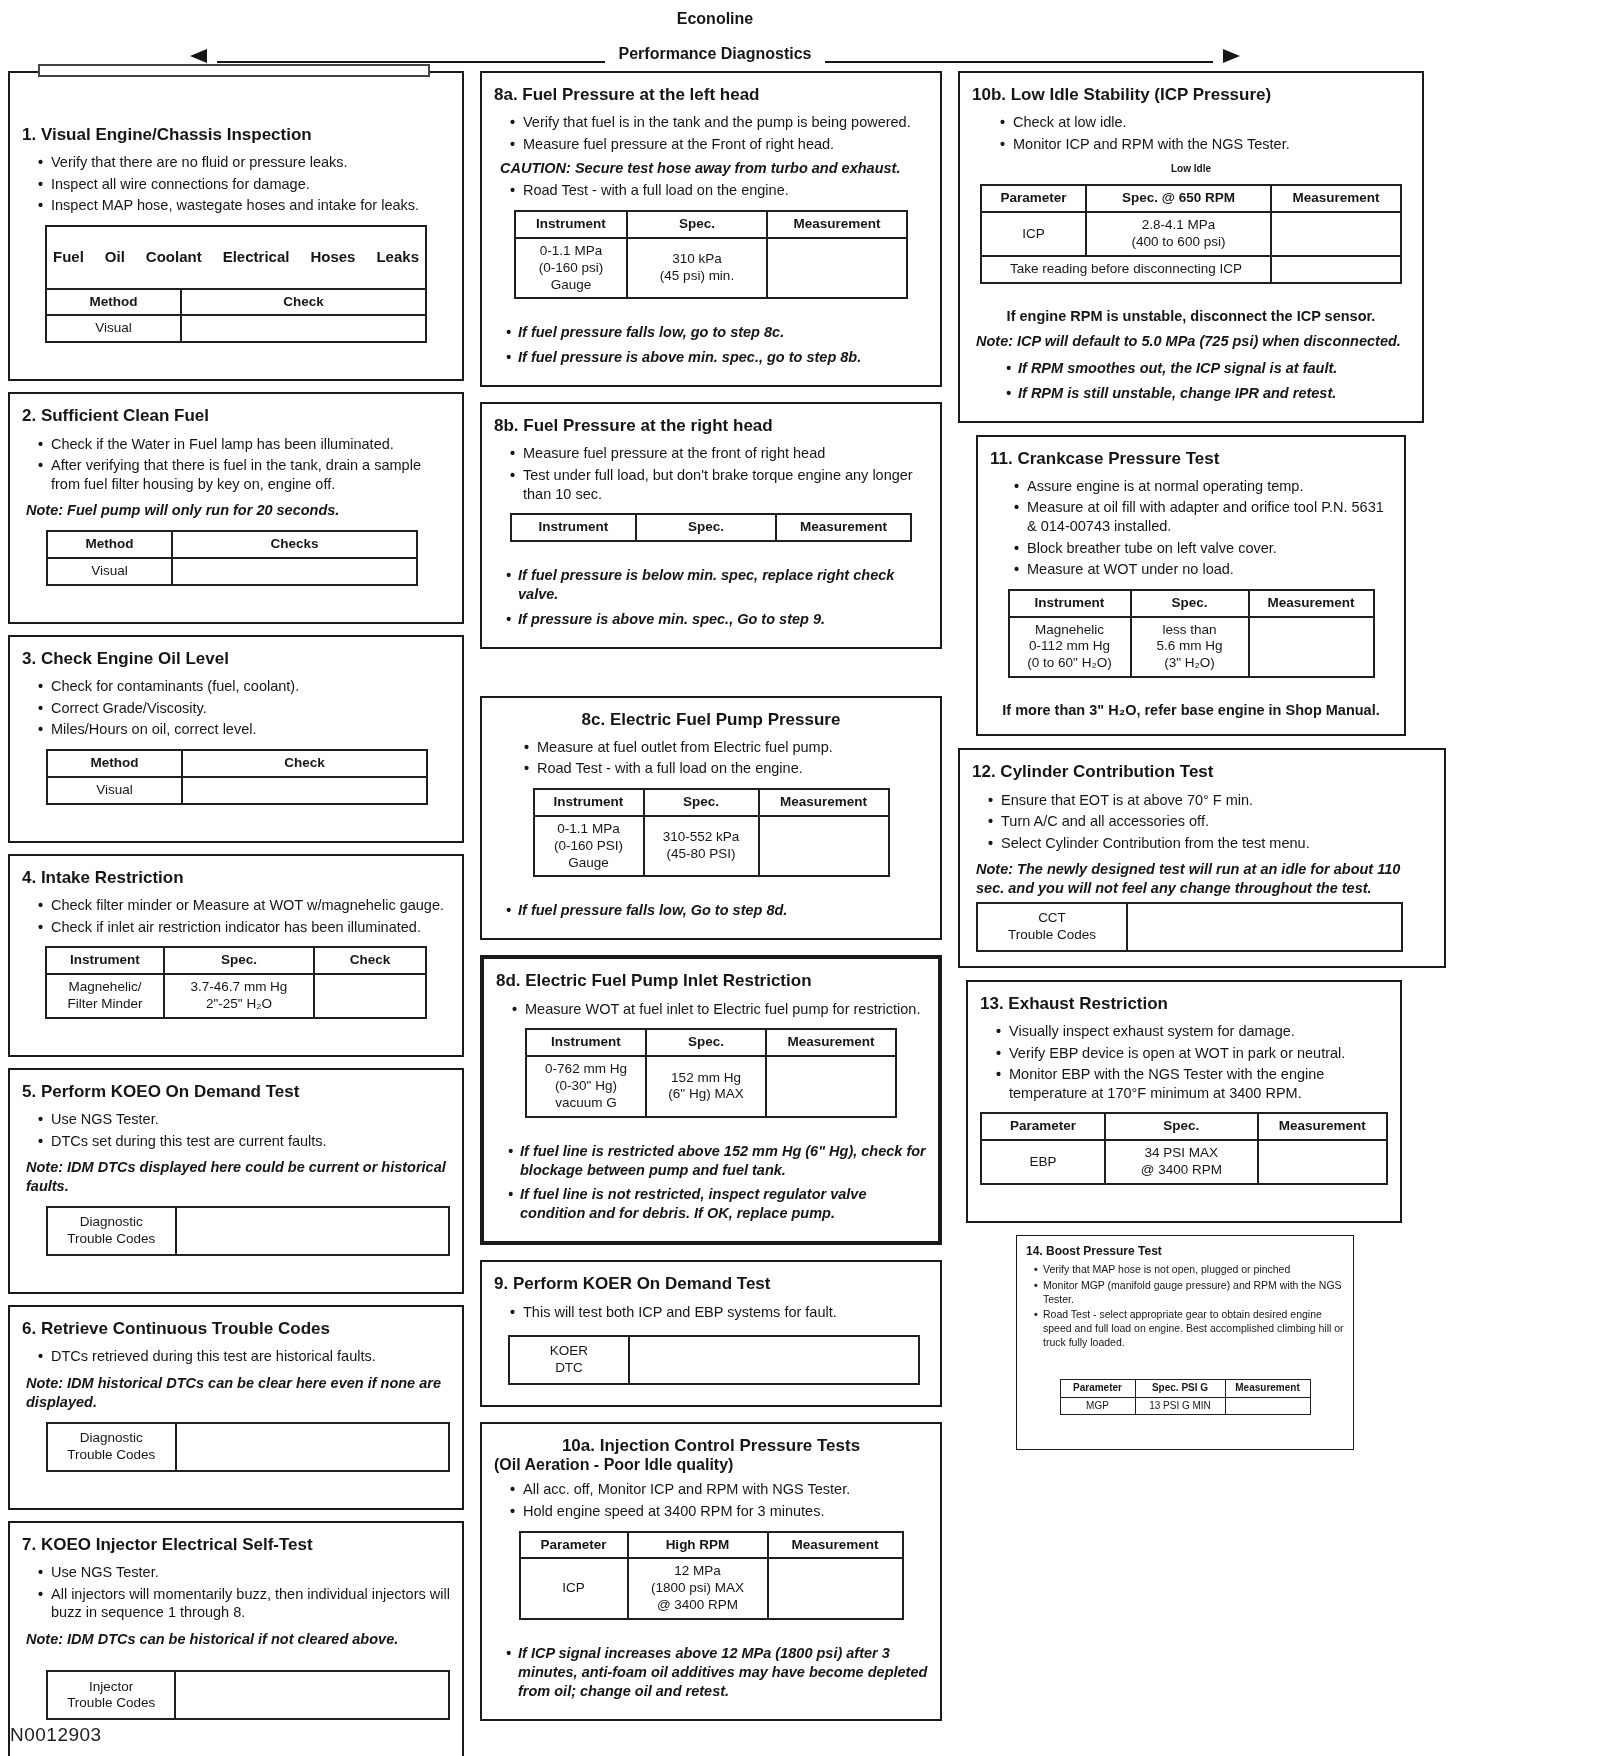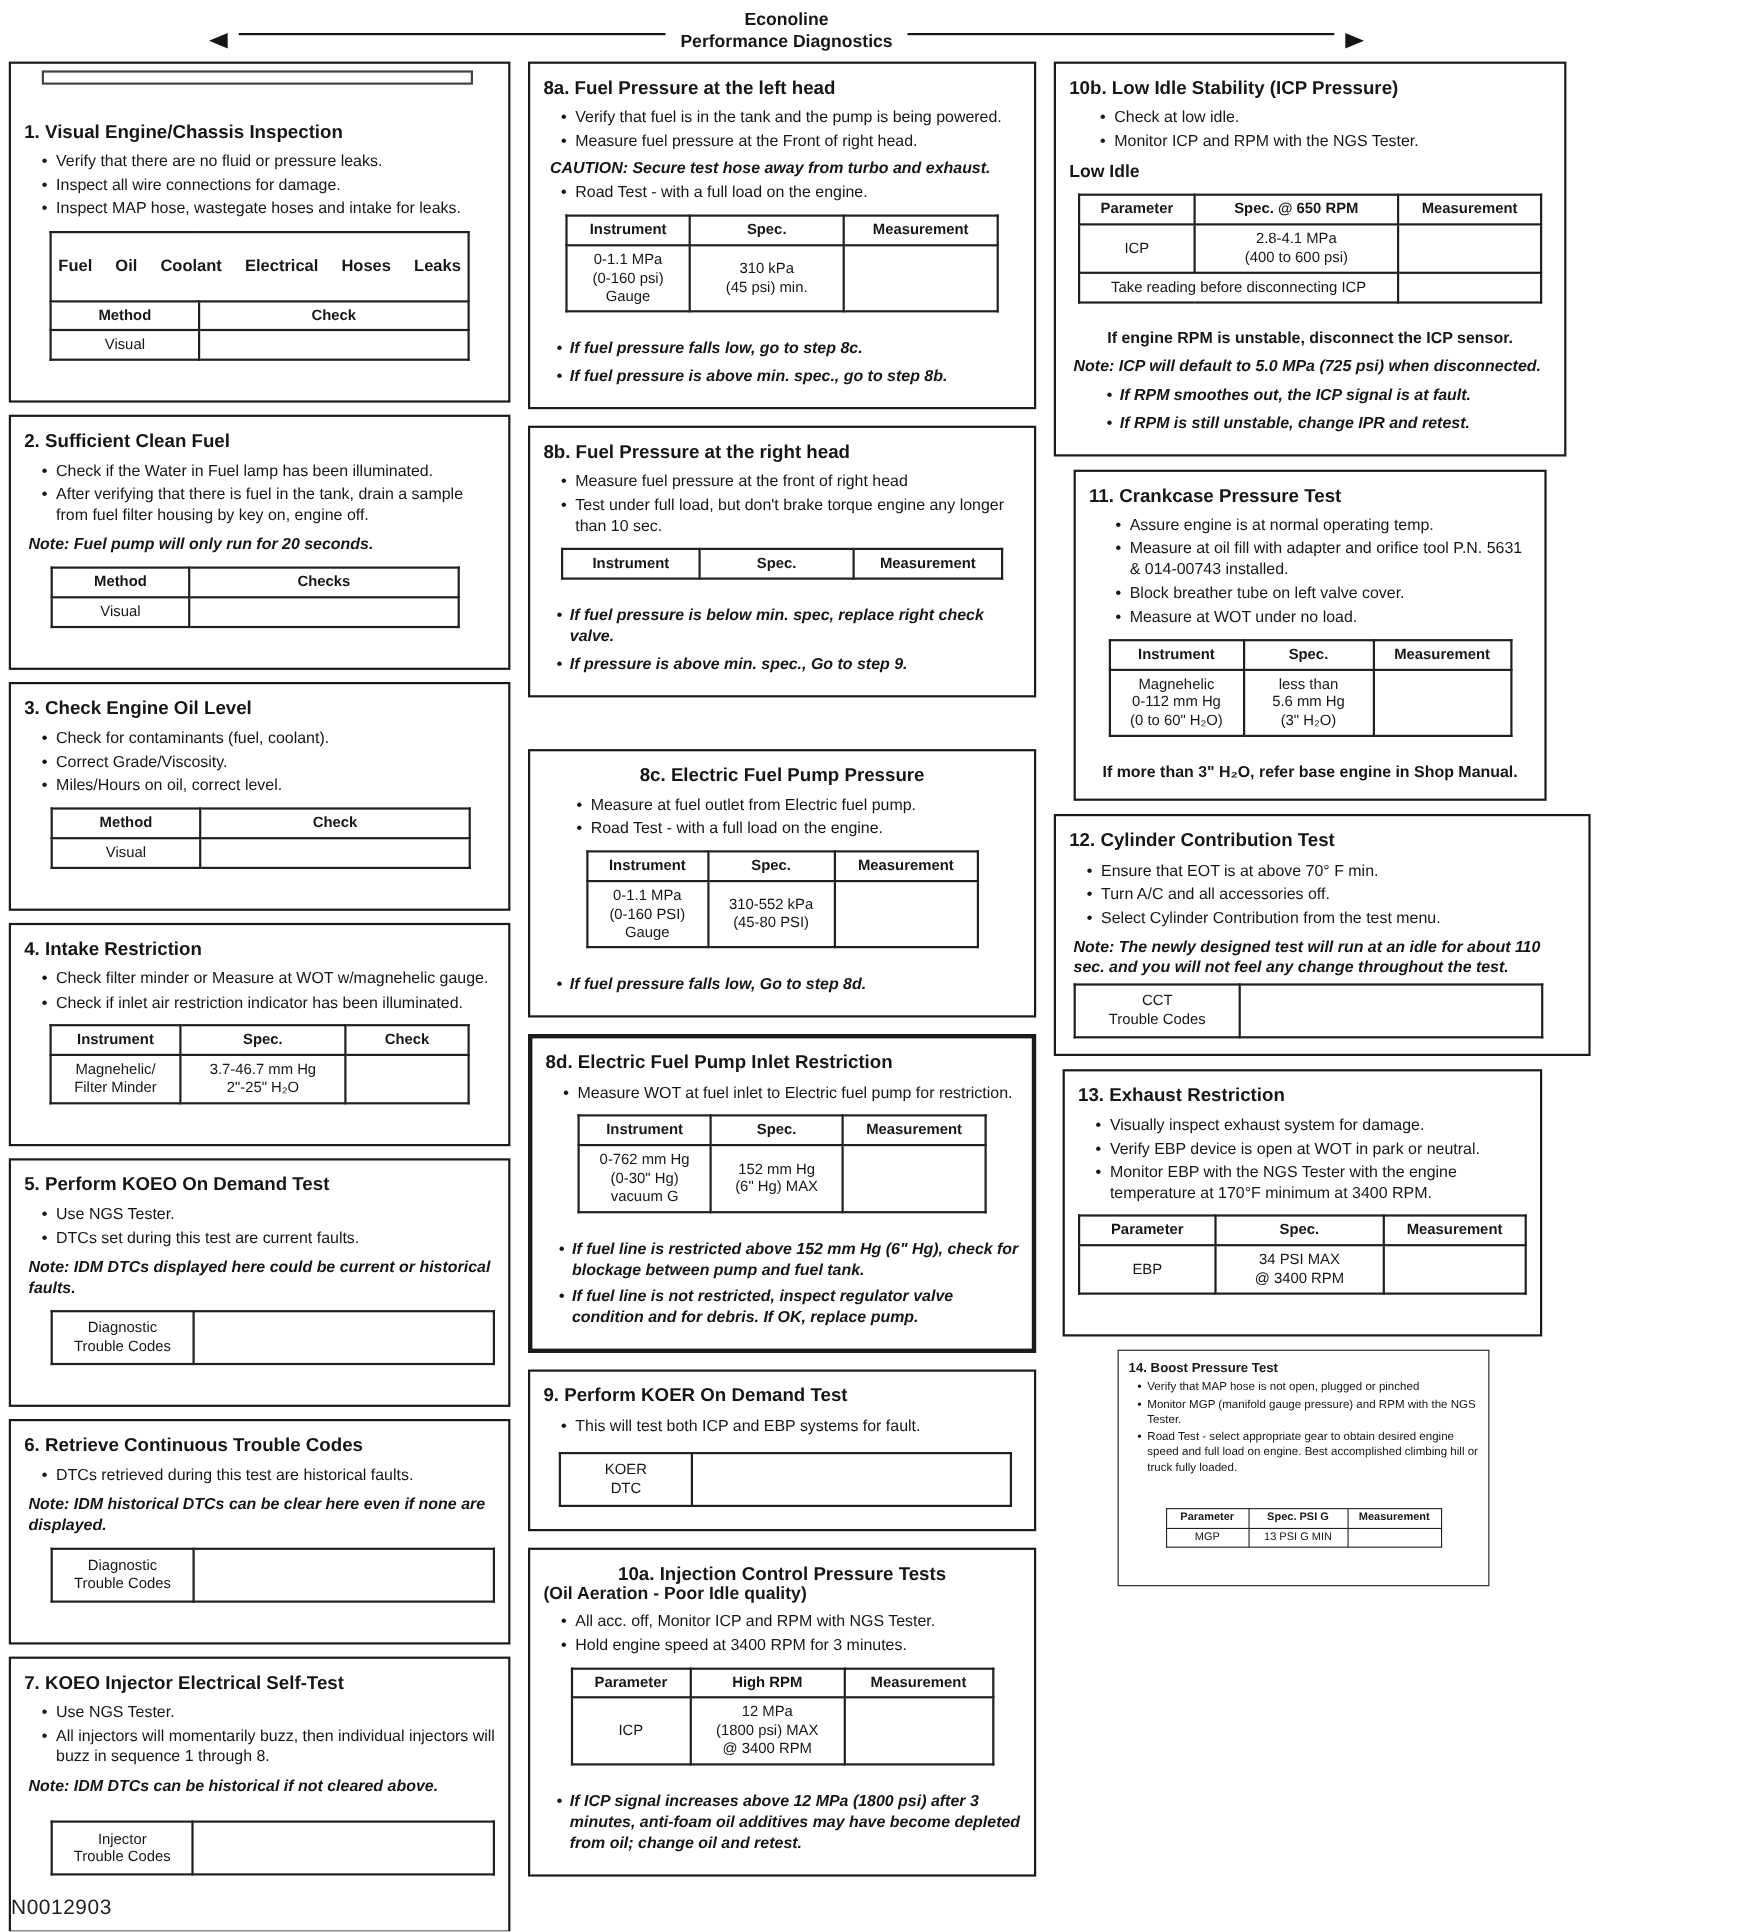--- a/index.html
+++ b/index.html
@@ -2,21 +2,21 @@
 <html><head>
 <meta charset="utf-8">
 <style>
   *{box-sizing:border-box;margin:0;padding:0}
   html,body{background:#ffffff}
   .page{width:1598px;height:1756px;position:relative;background:#fff;
         font-family:"Liberation Sans",sans-serif;color:#161616;overflow:hidden}
   
   .hdr{width:1050px;margin-left:190px;padding-top:10px;text-align:center}
   .hdr-l1{font-size:16px;font-weight:bold}
-  .hdr-row{display:flex;align-items:flex-start;gap:10px;margin-top:2px}
+  .hdr-row{display:flex;align-items:flex-end;gap:10px;margin-top:17px}
   .hdr-l2{font-size:16px;font-weight:bold;white-space:nowrap;padding:0 4px}
   .hline{height:2px;background:#161616;flex:1}
   .arr{width:0;height:0;border-top:7px solid transparent;border-bottom:7px solid transparent}
   .arr-l{border-right:17px solid #161616}
   .arr-r{border-left:17px solid #161616}
   
   .artifact{position:absolute;left:38px;top:64px;width:392px;height:13px;border:2px solid #444;background:#fff}
   
   .cols{display:flex;align-items:flex-start;gap:16px;padding:6px 0 0 8px;margin-top:2px}
   .col{display:flex;flex-direction:column}
@@ -35,21 +35,21 @@
   .caution{font-weight:bold;font-style:italic;font-size:14.5px;margin:2px 0 2px 6px;line-height:1.3}
   .statement{font-weight:bold;font-size:14.5px;margin:9px 2px 4px;text-align:center}
   .spec{border-collapse:collapse;margin:10px auto 24px}
   .spec th,.spec td{border:2px solid #202020;text-align:center;vertical-align:middle;
                     font-size:13.5px;padding:4px 6px;white-space:pre-line;line-height:1.25}
   .spec th{font-weight:bold}
   .spec.left{margin-left:24px;margin-right:auto}
   .dtc td{height:48px}
   .caprow{padding:3px 10px}
   .capflex{display:flex;justify-content:space-between;font-weight:bold;font-size:15px}
-  .tcap{font-weight:bold;font-size:16px;margin:10px 0 2px}
+  .tcap{font-weight:bold;font-size:10px;text-align:center;margin:10px 0 2px}
   .outcomes{list-style:none;margin:8px 0 2px 12px}
   .outcomes li{position:relative;padding-left:12px;margin:6px 0;font-weight:bold;font-style:italic;
                font-size:14.5px;line-height:1.3}
   .outcomes li::before{content:"\2022";position:absolute;left:0}
   .outcomes.indent{margin-left:34px}
   
   .b1{padding-top:48px}
   .b7{padding-bottom:26px}
   .b7 .spec{margin-top:22px}
   .b8c{margin-top:32px}

